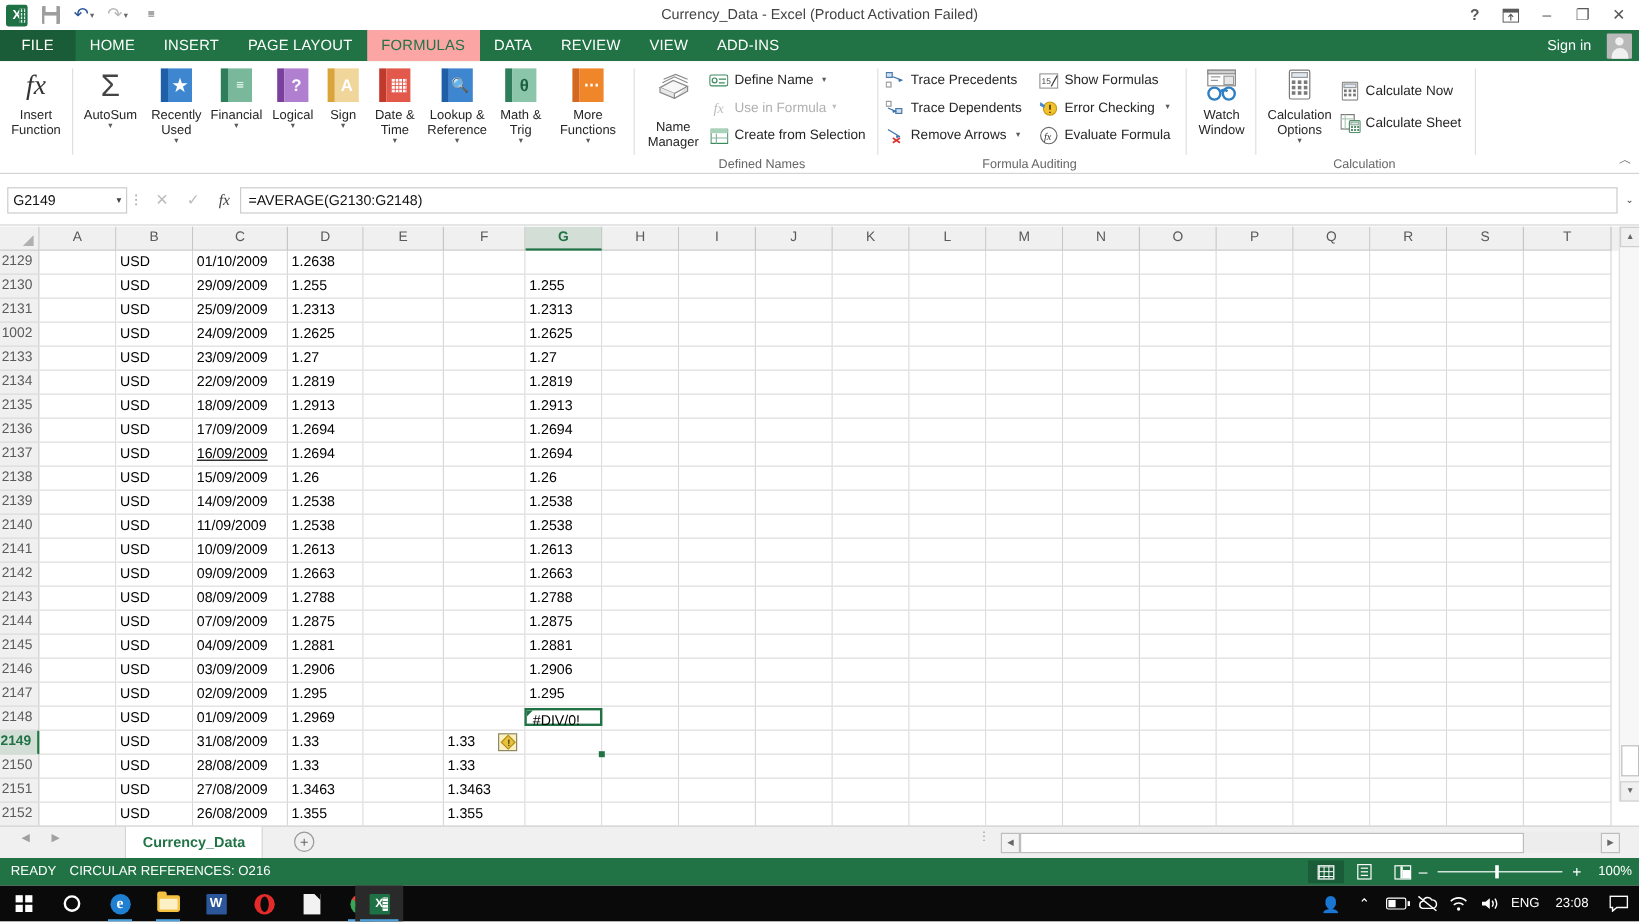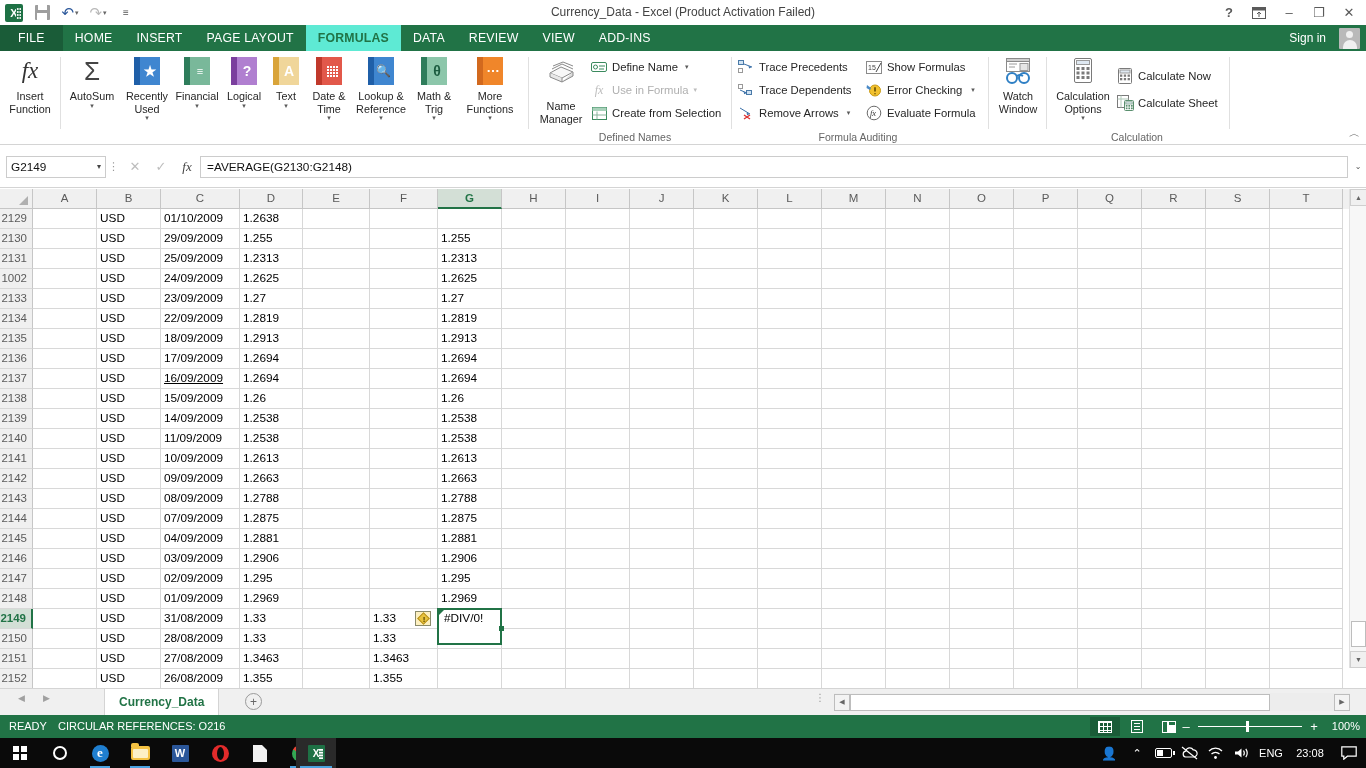--- a/index.html
+++ b/index.html
@@ -47,21 +47,21 @@
   
   .tabsrow {
     position: absolute; left: 0; top: 25px; width: 1366px; height: 26px;
     background: #217346;
   }
   .tab {
     position: relative; float: left; height: 26px; line-height: 26px;
     padding: 0 12px; font-size: 12.3px; color: #ffffff; letter-spacing:.2px;
   }
   .tab.file { background: #1a5c38; font-size:12.3px; padding: 0 18px; }
-  .tab.active { background: #5eead4; color: #217346; font-weight: bold; }
+  .tab.active { background: #fca5a5; color: #217346; }
   .signin {
     position: absolute; right: 40px; top: 0; height: 26px; line-height: 26px;
     font-size: 12px; color: #ffffff;
   }
   .avatar {
     position: absolute; right: 6px; top: 3px; width: 21px; height: 21px;
     background: #b9b9b9; border-radius: 1px; overflow:hidden;
   }
   .avatar::before{content:"";position:absolute;left:7px;top:3px;width:7px;height:7px;border-radius:50%;background:#f0f0f0;}
   .avatar::after{content:"";position:absolute;left:3.5px;top:12px;width:14px;height:10px;border-radius:7px 7px 0 0;background:#f0f0f0;}
@@ -356,21 +356,21 @@
       <span class="caret-dn">▾</span>
     </div>
 
     <div class="bigbtn" style="left:264px;width:44px;">
       <div class="ic">
         <div class="bookicon">
             <div class="spine" style="background:#d9a43a;"></div>
             <div class="face" style="background:#f0d69a;color:#fff;">A</div>
           </div>
       </div>
-      <span>Text</span>
+      <span>Sign</span>
       <span class="caret-dn">▾</span>
     </div>
 
     <div class="bigbtn" style="left:304px;width:50px;">
       <div class="ic">
         <div class="bookicon">
             <div class="spine" style="background:#c0392b;"></div>
           <div class="face" style="background:#e2584a;">
             <span style="display:block;width:13px;height:12px;background:#fff;
               background-image:linear-gradient(#e2584a 1px,transparent 1px),linear-gradient(90deg,#e2584a 1px,transparent 1px);
@@ -1160,21 +1160,21 @@
       <div class="cell" style="left: 661px; top: 460px; width: 64px;"></div>
       <div class="cell" style="left: 725px; top: 460px; width: 64px;"></div>
       <div class="cell" style="left: 789px; top: 460px; width: 64px;"></div>
       <div class="cell" style="left: 853px; top: 460px; width: 64px;"></div>
       <div class="cell" style="left: 917px; top: 460px; width: 64px;"></div>
       <div class="cell" style="left: 981px; top: 460px; width: 64px;"></div>
       <div class="cell" style="left: 1045px; top: 460px; width: 64px;"></div>
       <div class="cell" style="left: 1109px; top: 460px; width: 64px;"></div>
       <div class="cell" style="left: 1173px; top: 460px; width: 64px;"></div>
       <div class="cell" style="left: 1237px; top: 460px; width: 73px;"></div>
-      <div class="selcell" style="left: 404px; top: 399px; width: 65px; height: 37px;">#DIV/0!</div>
+      <div class="selcell" style="left: 404px; top: 381px; width: 65px; height: 15px;">#DIV/0!</div>
       <div class="fillhandle" style="left: 466px; top: 417px;"></div>
       <div class="errflag" style="left: 382px; top: 402px;">
         <span class="dia"></span>
         <span class="bang">!</span>
       </div>
     </div>
 </div>
 
 <div class="vscroll">
   <div class="vs-btn" style="top:0;">▲</div>

